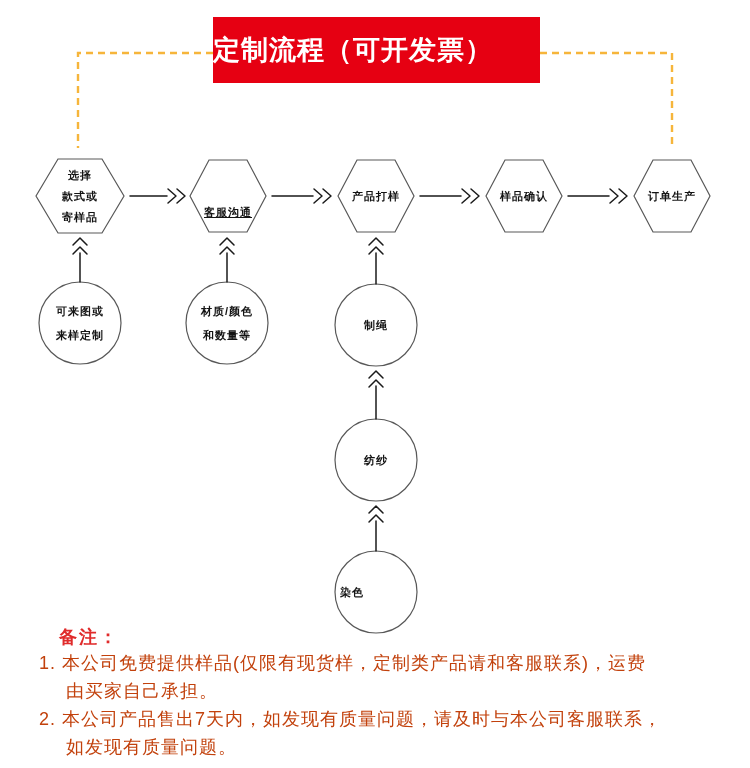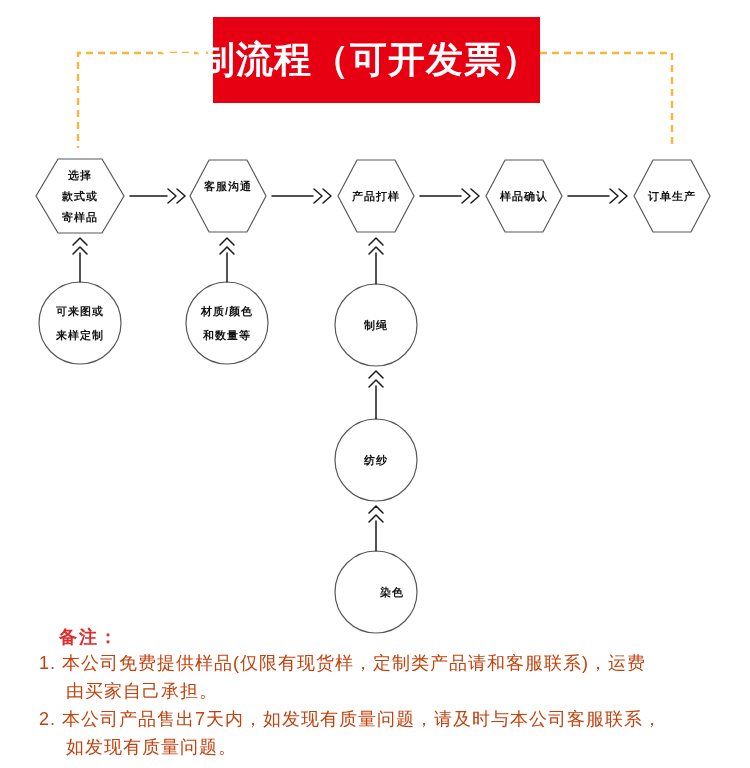--- a/index.html
+++ b/index.html
@@ -2,23 +2,23 @@
 <html><head>
 <meta charset="utf-8">
 <style>
   html,body{margin:0;padding:0;background:#ffffff;}
   body{font-family:"Liberation Sans","DejaVu Sans",sans-serif;}
   .stage{position:relative;width:750px;height:768px;background:#ffffff;overflow:hidden;}
   .diagram-svg{position:absolute;left:0;top:0;}
   .shape{fill:none;stroke:#585858;stroke-width:1.2;}
   .arrow{fill:none;stroke:#1a1a1a;stroke-width:1.5;stroke-linecap:round;stroke-linejoin:round;}
   .dashed{fill:none;stroke:#f6b53b;stroke-width:2.4;stroke-dasharray:7 5;}
-  .banner{position:absolute;left:213px;top:17px;width:327px;height:86px;
-          background:#e60012;color:#ffffff;display:flex;align-items:center;justify-content:flex-end;
-          font-size:37px;font-weight:bold;letter-spacing:1px;white-space:nowrap;}
+  .banner{position:absolute;left:213px;top:17px;width:327px;height:66px;
+          background:#e60012;color:#ffffff;display:flex;align-items:center;justify-content:flex-start;
+          font-size:27px;font-weight:bold;letter-spacing:1px;white-space:nowrap;}
   .hex-label,.circle-label{position:absolute;transform:translate(-50%,-50%);
           text-align:center;font-size:11px;font-weight:bold;color:#141414;
           line-height:22px;white-space:nowrap;letter-spacing:1px;}
   .circle-label{line-height:24px;}
   .notes-heading{position:absolute;left:59px;top:625px;font-size:18px;font-weight:bold;
           color:#e02b2b;letter-spacing:2px;}
   .notes-body{position:absolute;left:39px;top:649px;width:700px;font-size:18px;
           color:#c2410c;letter-spacing:1px;}
   .note-line{line-height:28px;white-space:nowrap;}
   .note-line.cont{padding-left:27px;}
@@ -95,21 +95,21 @@
 
   <div class="banner">
     <span>定制流程（可开发票）</span>
   </div>
 
   <div class="hex-label" style="left:80px;top:196px;line-height:21px;">
     <div>选择</div>
     <div>款式或</div>
     <div>寄样品</div>
   </div>
-  <div class="hex-label" style="left:228px;top:186px;">
+  <div class="hex-label" style="left:228px;top:212px;text-decoration:underline;">
     <div>客服沟通</div>
   </div>
   <div class="hex-label" style="left:376px;top:196px;">
     <div>产品打样</div>
   </div>
   <div class="hex-label" style="left:524px;top:196px;">
     <div>样品确认</div>
   </div>
   <div class="hex-label" style="left:672px;top:196px;">
     <div>订单生产</div>
@@ -122,21 +122,21 @@
   <div class="circle-label" style="left:227px;top:323px;">
     <div>材质/颜色</div>
     <div>和数量等</div>
   </div>
   <div class="circle-label" style="left:376px;top:325px;">
     <div>制绳</div>
   </div>
   <div class="circle-label" style="left:376px;top:460px;">
     <div>纺纱</div>
   </div>
-  <div class="circle-label" style="left:392px;top:592px;text-align:right;">
+  <div class="circle-label" style="left:352px;top:592px;text-align:right;">
     <div>染色</div>
   </div>
 
   <div class="notes-heading">备注：</div>
   <div class="notes-body">
     <div class="note-line">1. 本公司免费提供样品(仅限有现货样，定制类产品请和客服联系)，运费</div>
     <div class="note-line cont">由买家自己承担。</div>
     <div class="note-line">2. 本公司产品售出7天内，如发现有质量问题，请及时与本公司客服联系，</div>
     <div class="note-line cont">如发现有质量问题。</div>
   </div>

